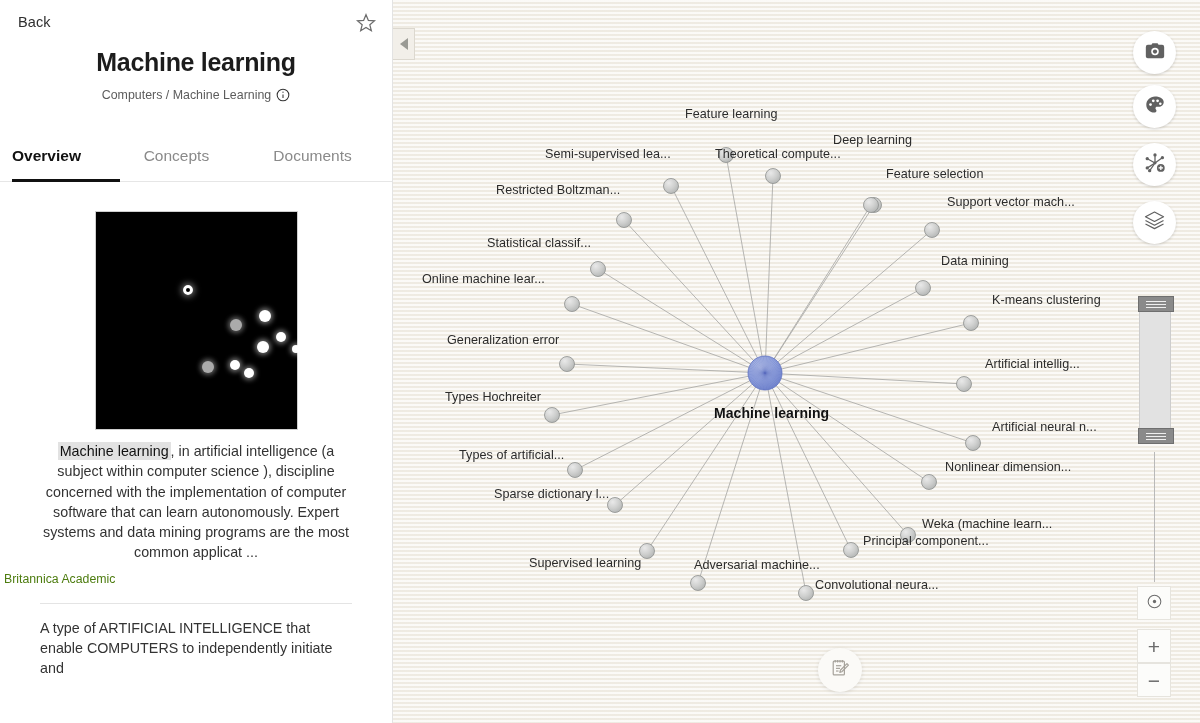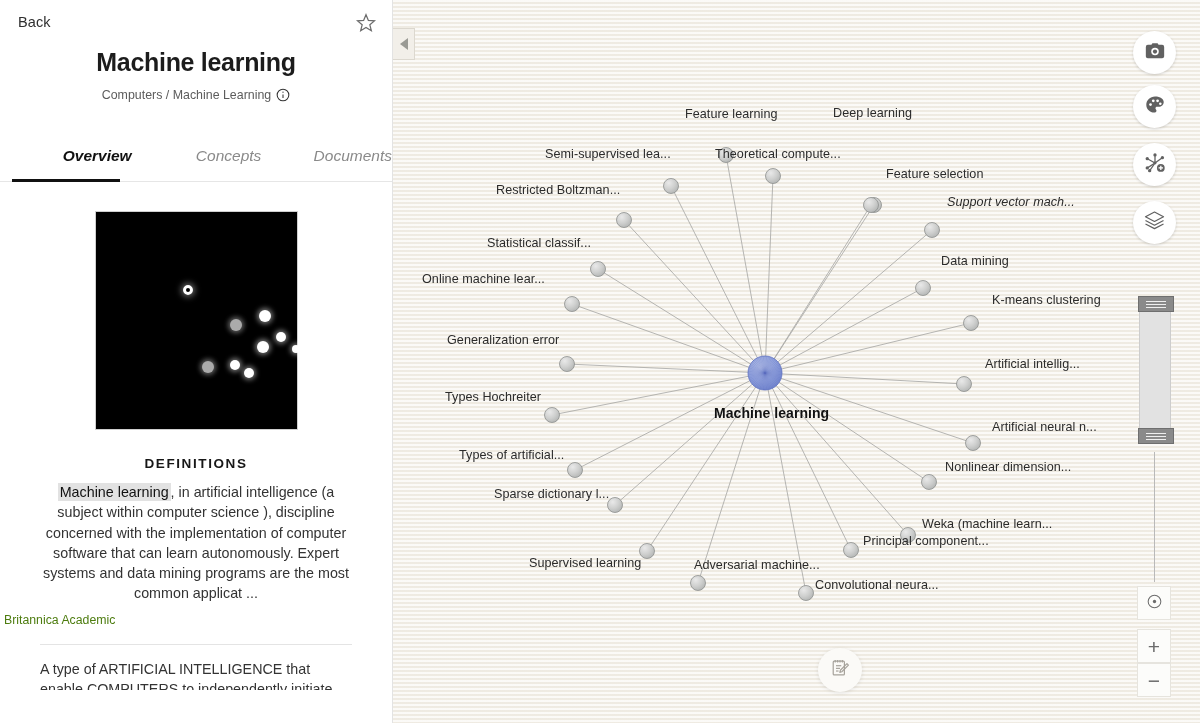--- a/index.html
+++ b/index.html
@@ -38,22 +38,22 @@
     font-size: 12.4px; color: #5c5c5c;
     display: flex; align-items: center; justify-content: center; gap: 5px;
   }
   .info-icon { width: 14px; height: 14px; display: inline-block; cursor: pointer; }
 
   .tabs {
     display: flex; margin-top: 39px; position: relative;
     border-bottom: 1px solid #e6e6e6;
   }
   .tab {
-    font-size: 15.5px; color: #8a8a8a; padding: 6px 0 16px 0;
-    cursor: pointer; text-align: right; position: relative; font-style: italic;
+    font-size: 15.5px; color: #8a8a8a; padding: 6px 0 16px 12px;
+    cursor: pointer; text-align: left; position: relative;
   }
   .tab.t1 { width: 132px; color: #111; font-weight: 600; }
   .tab.t2 { width: 130px; }
   .tab.t3 { width: 131px; }
   .tab.t1::after {
     content: ""; position: absolute; left: 12px; right: 12px;
     bottom: -1px; height: 3px; background: #111;
   }
 
   .sb-scroll { height: 508px; overflow: hidden; position: relative; }
@@ -209,21 +209,20 @@
             <div class="dot" style="left: 163px; top: 98px; width: 12px; height: 12px;"></div>
             <div class="dot" style="left: 180px; top: 120px; width: 10px; height: 10px;"></div>
             <div class="dot" style="left: 161px; top: 129px; width: 12px; height: 12px;"></div>
             <div class="dot" style="left: 196px; top: 133px; width: 8px; height: 8px;"></div>
             <div class="dot dim" style="left: 106px; top: 149px; width: 12px; height: 12px;"></div>
             <div class="dot" style="left: 134px; top: 148px; width: 10px; height: 10px;"></div>
             <div class="dot" style="left: 148px; top: 156px; width: 10px; height: 10px;"></div>
           </div>
       </div>
 
-      <div class="def-head">DEFINITIONS</div>
 
       <div class="def-body"><span class="def-term">Machine learning</span><span>, in artificial intelligence (a subject within computer science ), discipline concerned with the implementation of computer software that can learn autonomously. Expert systems and data mining programs are the most common applicat ...</span></div>
 
       <div class="def-source">Britannica Academic</div>
 
       <div class="def-rule"></div>
 
       <div class="def-body2">A type of ARTIFICIAL INTELLIGENCE that enable COMPUTERS to independently initiate and</div>
 
     </div>
@@ -358,26 +357,26 @@
             <line x1="372" y1="373" x2="387.5302727799242" y2="366.0854770677114" stroke="#5d6fc0" stroke-width="0.45" opacity="0.55"></line>
             <line x1="372" y1="373" x2="388.1679607770176" y2="367.74671109562587" stroke="#5d6fc0" stroke-width="0.45" opacity="0.55"></line>
             <line x1="372" y1="373" x2="388.6285092124747" y2="369.4655012560981" stroke="#5d6fc0" stroke-width="0.45" opacity="0.55"></line>
             <line x1="372" y1="373" x2="388.90687222126064" y2="371.2230161244499" stroke="#5d6fc0" stroke-width="0.45" opacity="0.55"></line>
           </g>
         </g>
     </svg>
 
     <div id="labels">
         <div class="nodelabel" style="left: 292px; top: 107px;">Feature learning</div>
-        <div class="nodelabel" style="left: 440px; top: 106px;">Deep learning</div>
+        <div class="nodelabel" style="left: 440px; top: 133px;">Deep learning</div>
         <div class="nodelabel" style="left: 152px; top: 147px;">Semi-supervised lea...</div>
         <div class="nodelabel" style="left: 322px; top: 147px;">Theoretical compute...</div>
         <div class="nodelabel" style="left: 493px; top: 167px;">Feature selection</div>
         <div class="nodelabel" style="left: 103px; top: 183px;">Restricted Boltzman...</div>
-        <div class="nodelabel" style="left: 554px; top: 195px; font-style: italic;">Support vector mach...</div>
+        <div class="nodelabel" style="left: 554px; top: 195px;">Support vector mach...</div>
         <div class="nodelabel" style="left: 94px; top: 236px;">Statistical classif...</div>
         <div class="nodelabel" style="left: 548px; top: 254px;">Data mining</div>
         <div class="nodelabel" style="left: 29px; top: 272px;">Online machine lear...</div>
         <div class="nodelabel" style="left: 599px; top: 293px;">K-means clustering</div>
         <div class="nodelabel" style="left: 54px; top: 333px;">Generalization error</div>
         <div class="nodelabel" style="left: 592px; top: 357px;">Artificial intellig...</div>
         <div class="nodelabel" style="left: 52px; top: 390px;">Types Hochreiter</div>
         <div class="nodelabel" style="left: 599px; top: 420px;">Artificial neural n...</div>
         <div class="nodelabel" style="left: 66px; top: 448px;">Types of artificial...</div>
         <div class="nodelabel" style="left: 552px; top: 460px;">Nonlinear dimension...</div>

